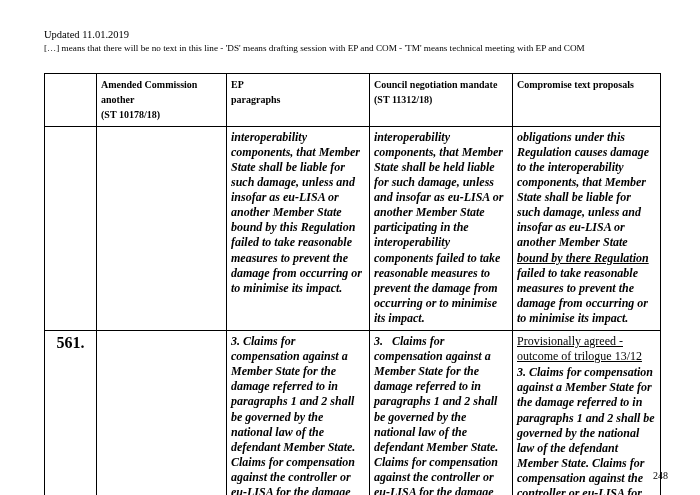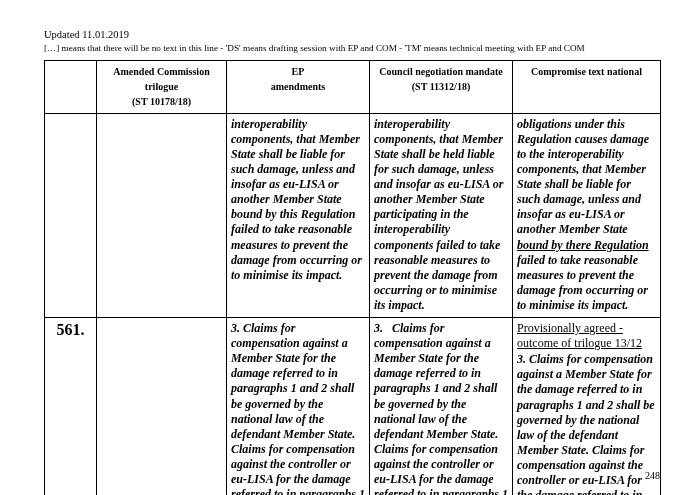--- a/index.html
+++ b/index.html
@@ -22,35 +22,35 @@
     padding: 28px 56px 10px 44px;
   }
   .header-line {
     font-size: 10.5px;
     line-height: 1.25;
     margin-bottom: 2px;
   }
   .header-note {
     font-size: 9.2px;
     line-height: 1.25;
-    margin-bottom: 5px;
+    margin-bottom: 18px;
     white-space: nowrap;
   }
   table.doc-table {
     border-collapse: collapse;
     width: 616px;
     table-layout: fixed;
   }
   table.doc-table td, table.doc-table th {
     border: 1px solid #000000;
     vertical-align: top;
     padding: 3px 4px 4px 4px;
   }
   thead th {
-    text-align: center;
+    text-align: left;
     font-weight: bold;
     font-style: normal;
     font-size: 10px;
     line-height: 1.5;
     padding-top: 5px;
     padding-bottom: 6px;
   }
   .col-num { width: 52px; }
   .col-a { width: 130px; }
   .col-b { width: 143px; }
@@ -80,21 +80,21 @@
     margin-bottom: 1px;
   }
   .ul {
     text-decoration: underline;
   }
   .num-inline {
     font-weight: bold;
   }
   .page-number {
     position: absolute;
-    right: 40px;
+    right: 32px;
     bottom: 14px;
     font-size: 10px;
   }
   .indent-row td {
     padding-top: 4px;
   }
 </style>
 </head>
 <body>
 
@@ -109,33 +109,33 @@
       <col class="col-a">
       <col class="col-b">
       <col class="col-c">
       <col class="col-d">
     </colgroup>
     <thead>
       <tr>
         <th></th>
         <th>
           <div>Amended Commission</div>
-          <div>trilogue</div>
+          <div>another</div>
           <div>(ST 10178/18)</div>
         </th>
         <th>
           <div>EP</div>
-          <div>amendments</div>
+          <div>paragraphs</div>
         </th>
         <th>
           <div>Council negotiation mandate</div>
           <div>(ST 11312/18)</div>
         </th>
         <th>
-          <div>Compromise text national</div>
+          <div>Compromise text proposals</div>
         </th>
       </tr>
     </thead>
     <tbody>
       <tr>
         <td class="num-cell"></td>
         <td class="cell empty-cell"></td>
         <td class="cell">interoperability components, that Member State shall be liable for such damage, unless and insofar as eu-LISA or another Member State bound by this Regulation failed to take reasonable measures to prevent the damage from occurring or to minimise its impact.</td>
         <td class="cell">interoperability components, that Member State shall be held liable for such damage, unless and insofar as eu-LISA or another Member State participating in the interoperability components failed to take reasonable measures to prevent the damage from occurring or to minimise its impact.</td>
         <td class="cell"><span>obligations under this Regulation causes damage to the interoperability components, that Member State shall be liable for such damage, unless and insofar as eu-LISA or another Member State </span><span class="ul">bound by there Regulation</span><span> failed to take reasonable measures to prevent the damage from occurring or to minimise its impact.</span></td>

